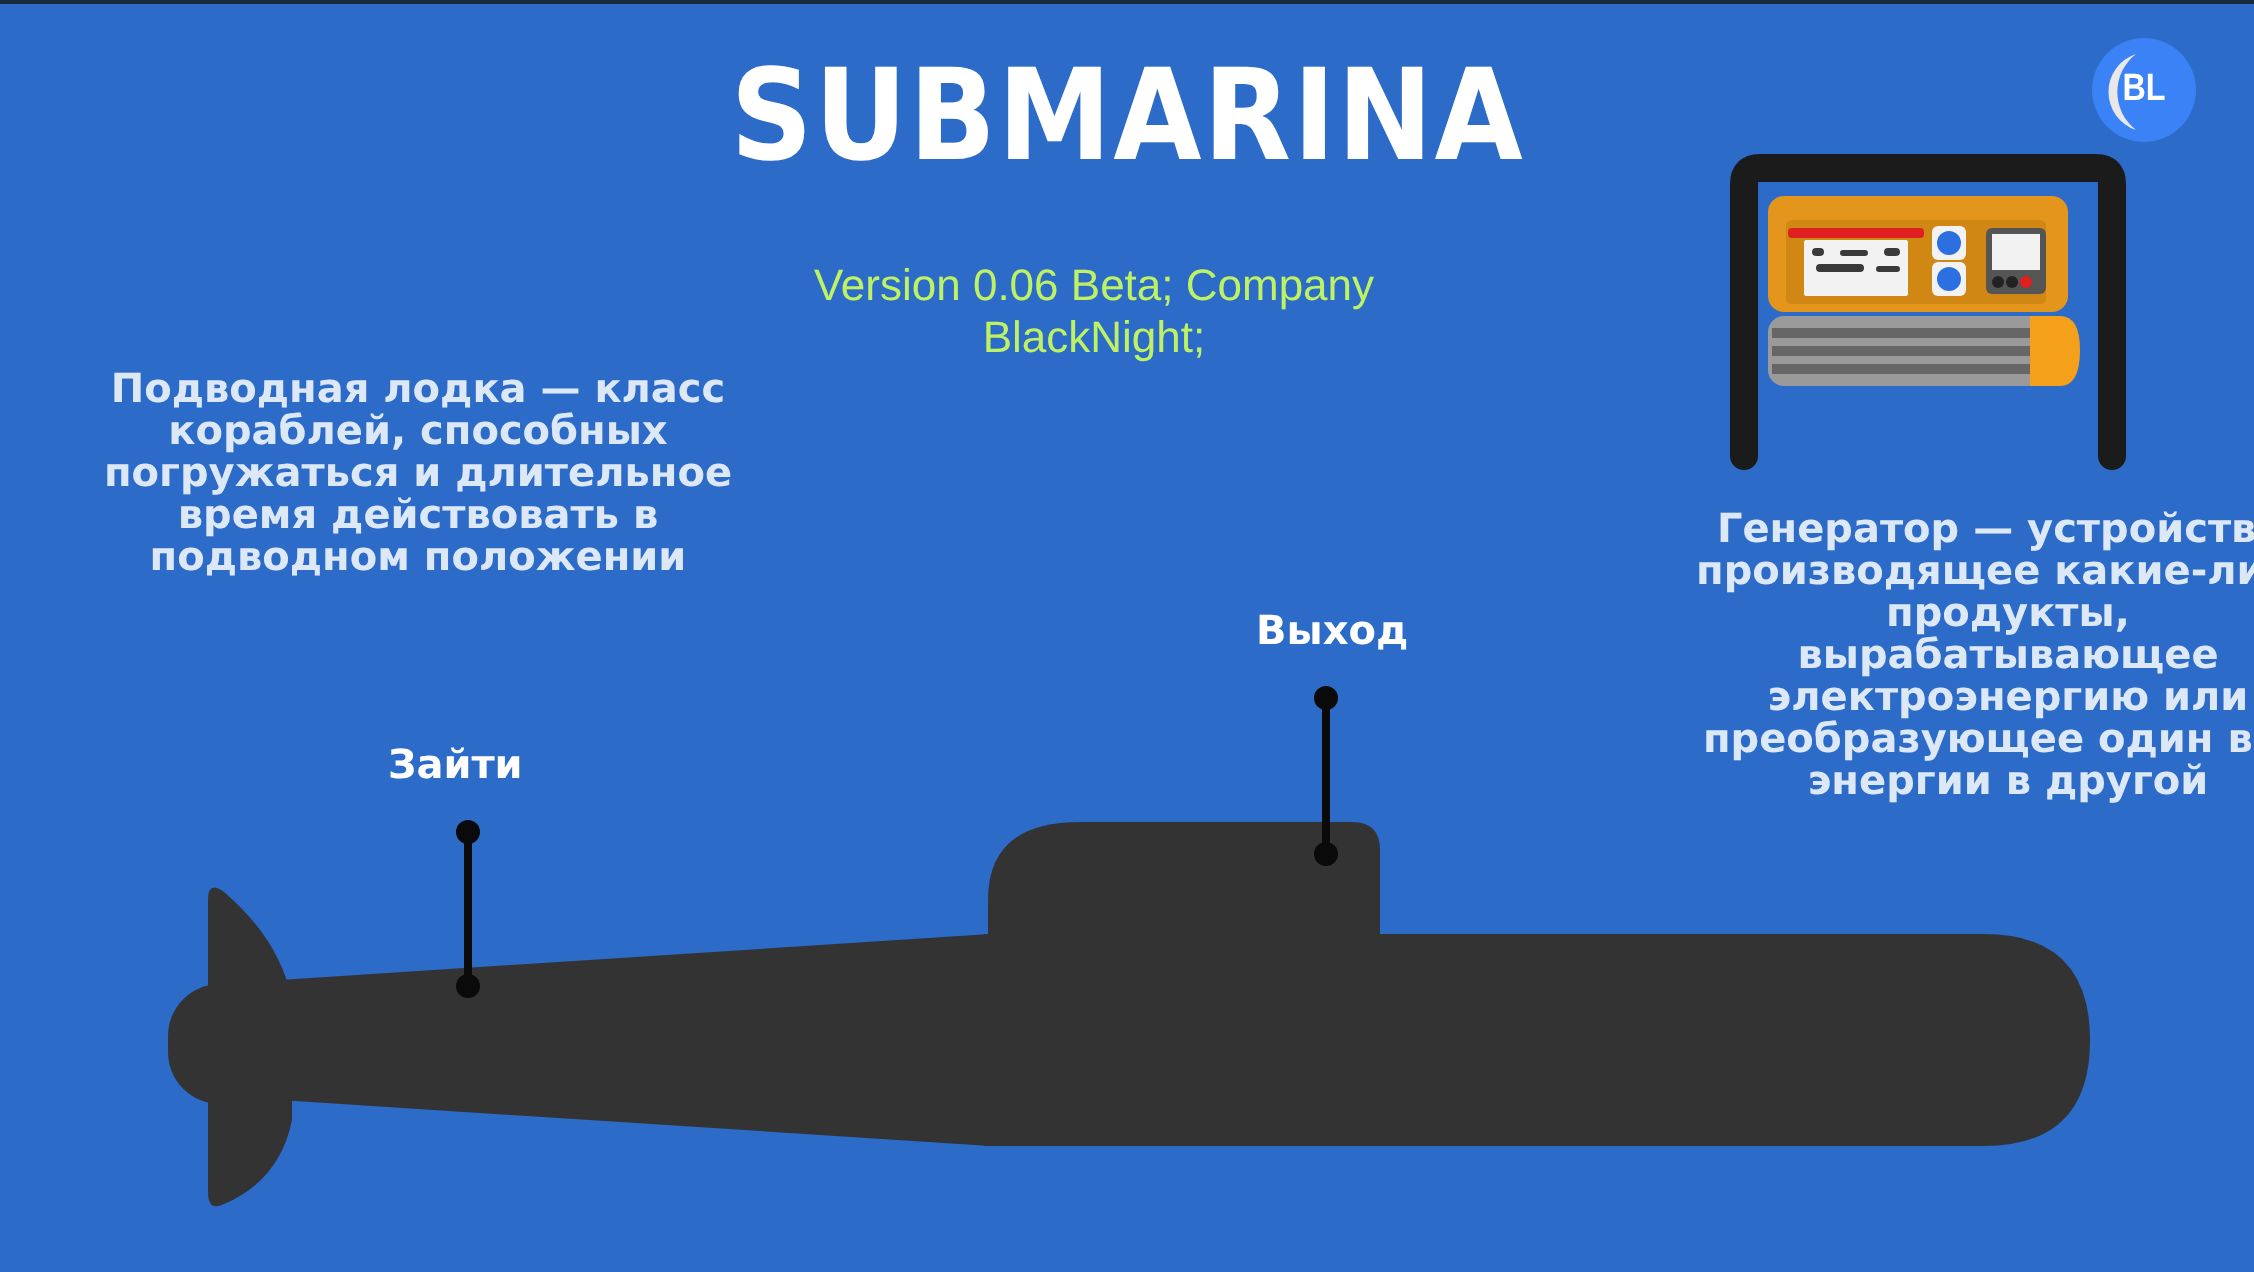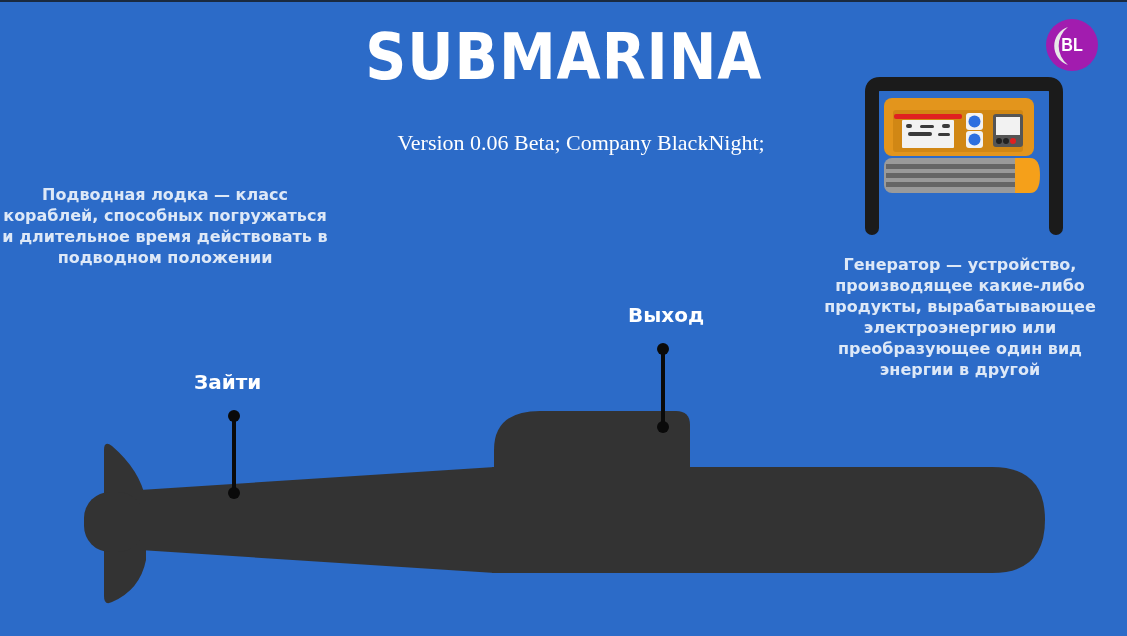--- a/index.html
+++ b/index.html
@@ -11,33 +11,34 @@
     }
     .topbar { position: absolute; left: 0; top: 0; width: 1127px; height: 2px; background: #1a2a40; }
     .title {
       position: absolute; left: 0; width: 1127px; top: 22px; text-align: center;
       color: #ffffff; font-family: "DejaVu Sans", sans-serif; font-weight: 900;
       font-size: 62px; letter-spacing: 1px; transform: scaleY(1.02);
       line-height: 72px;
     }
     .title span { display: inline-block; transform: scaleX(0.92); font-weight: bold; }
     .version {
-      position: absolute; left: 396px; width: 370px; top: 130px; text-align: center;
-      color: #ffffff; font-size: 22px; line-height: 26px; font-family: Liberation Serif, serif;
+      position: absolute; left: 362px; width: 370px; top: 130px; text-align: center;
+      color: #bef264; font-size: 22px; line-height: 26px; font-family: Liberation Sans, sans-serif;
     }
     .desc {
       position: absolute; text-align: center; color: #dde8f7;
-      font-size: 16px; line-height: 21px; font-weight: bold;
+      font-size: 20px; line-height: 21px; font-weight: bold;
       font-family: "DejaVu Sans", sans-serif;
+      padding-left: 44px;
     }
     .desc-left { left: 0px; width: 330px; top: 184px; }
     .desc-right { left: 800px; width: 320px; top: 254px; }
     .logo {
       position: absolute; left: 1046px; top: 19px; width: 52px; height: 52px;
-      border-radius: 50%; background: #a21caf; cursor: pointer;
+      border-radius: 50%; background: #3b82f6; cursor: pointer;
     }
     .logo svg { position: absolute; left: 0; top: 0; }
     .logo .txt {
       position: absolute; left: 0; top: 0; width: 52px; line-height: 52px; text-align: center;
       color: #ffffff; font-weight: bold; font-size: 19px; font-family: "Liberation Sans", sans-serif;
       transform: scaleX(0.85);
     }
     .label {
       position: absolute; color: #ffffff; font-weight: bold; font-size: 20px;
       font-family: "DejaVu Sans", sans-serif; cursor: pointer;

